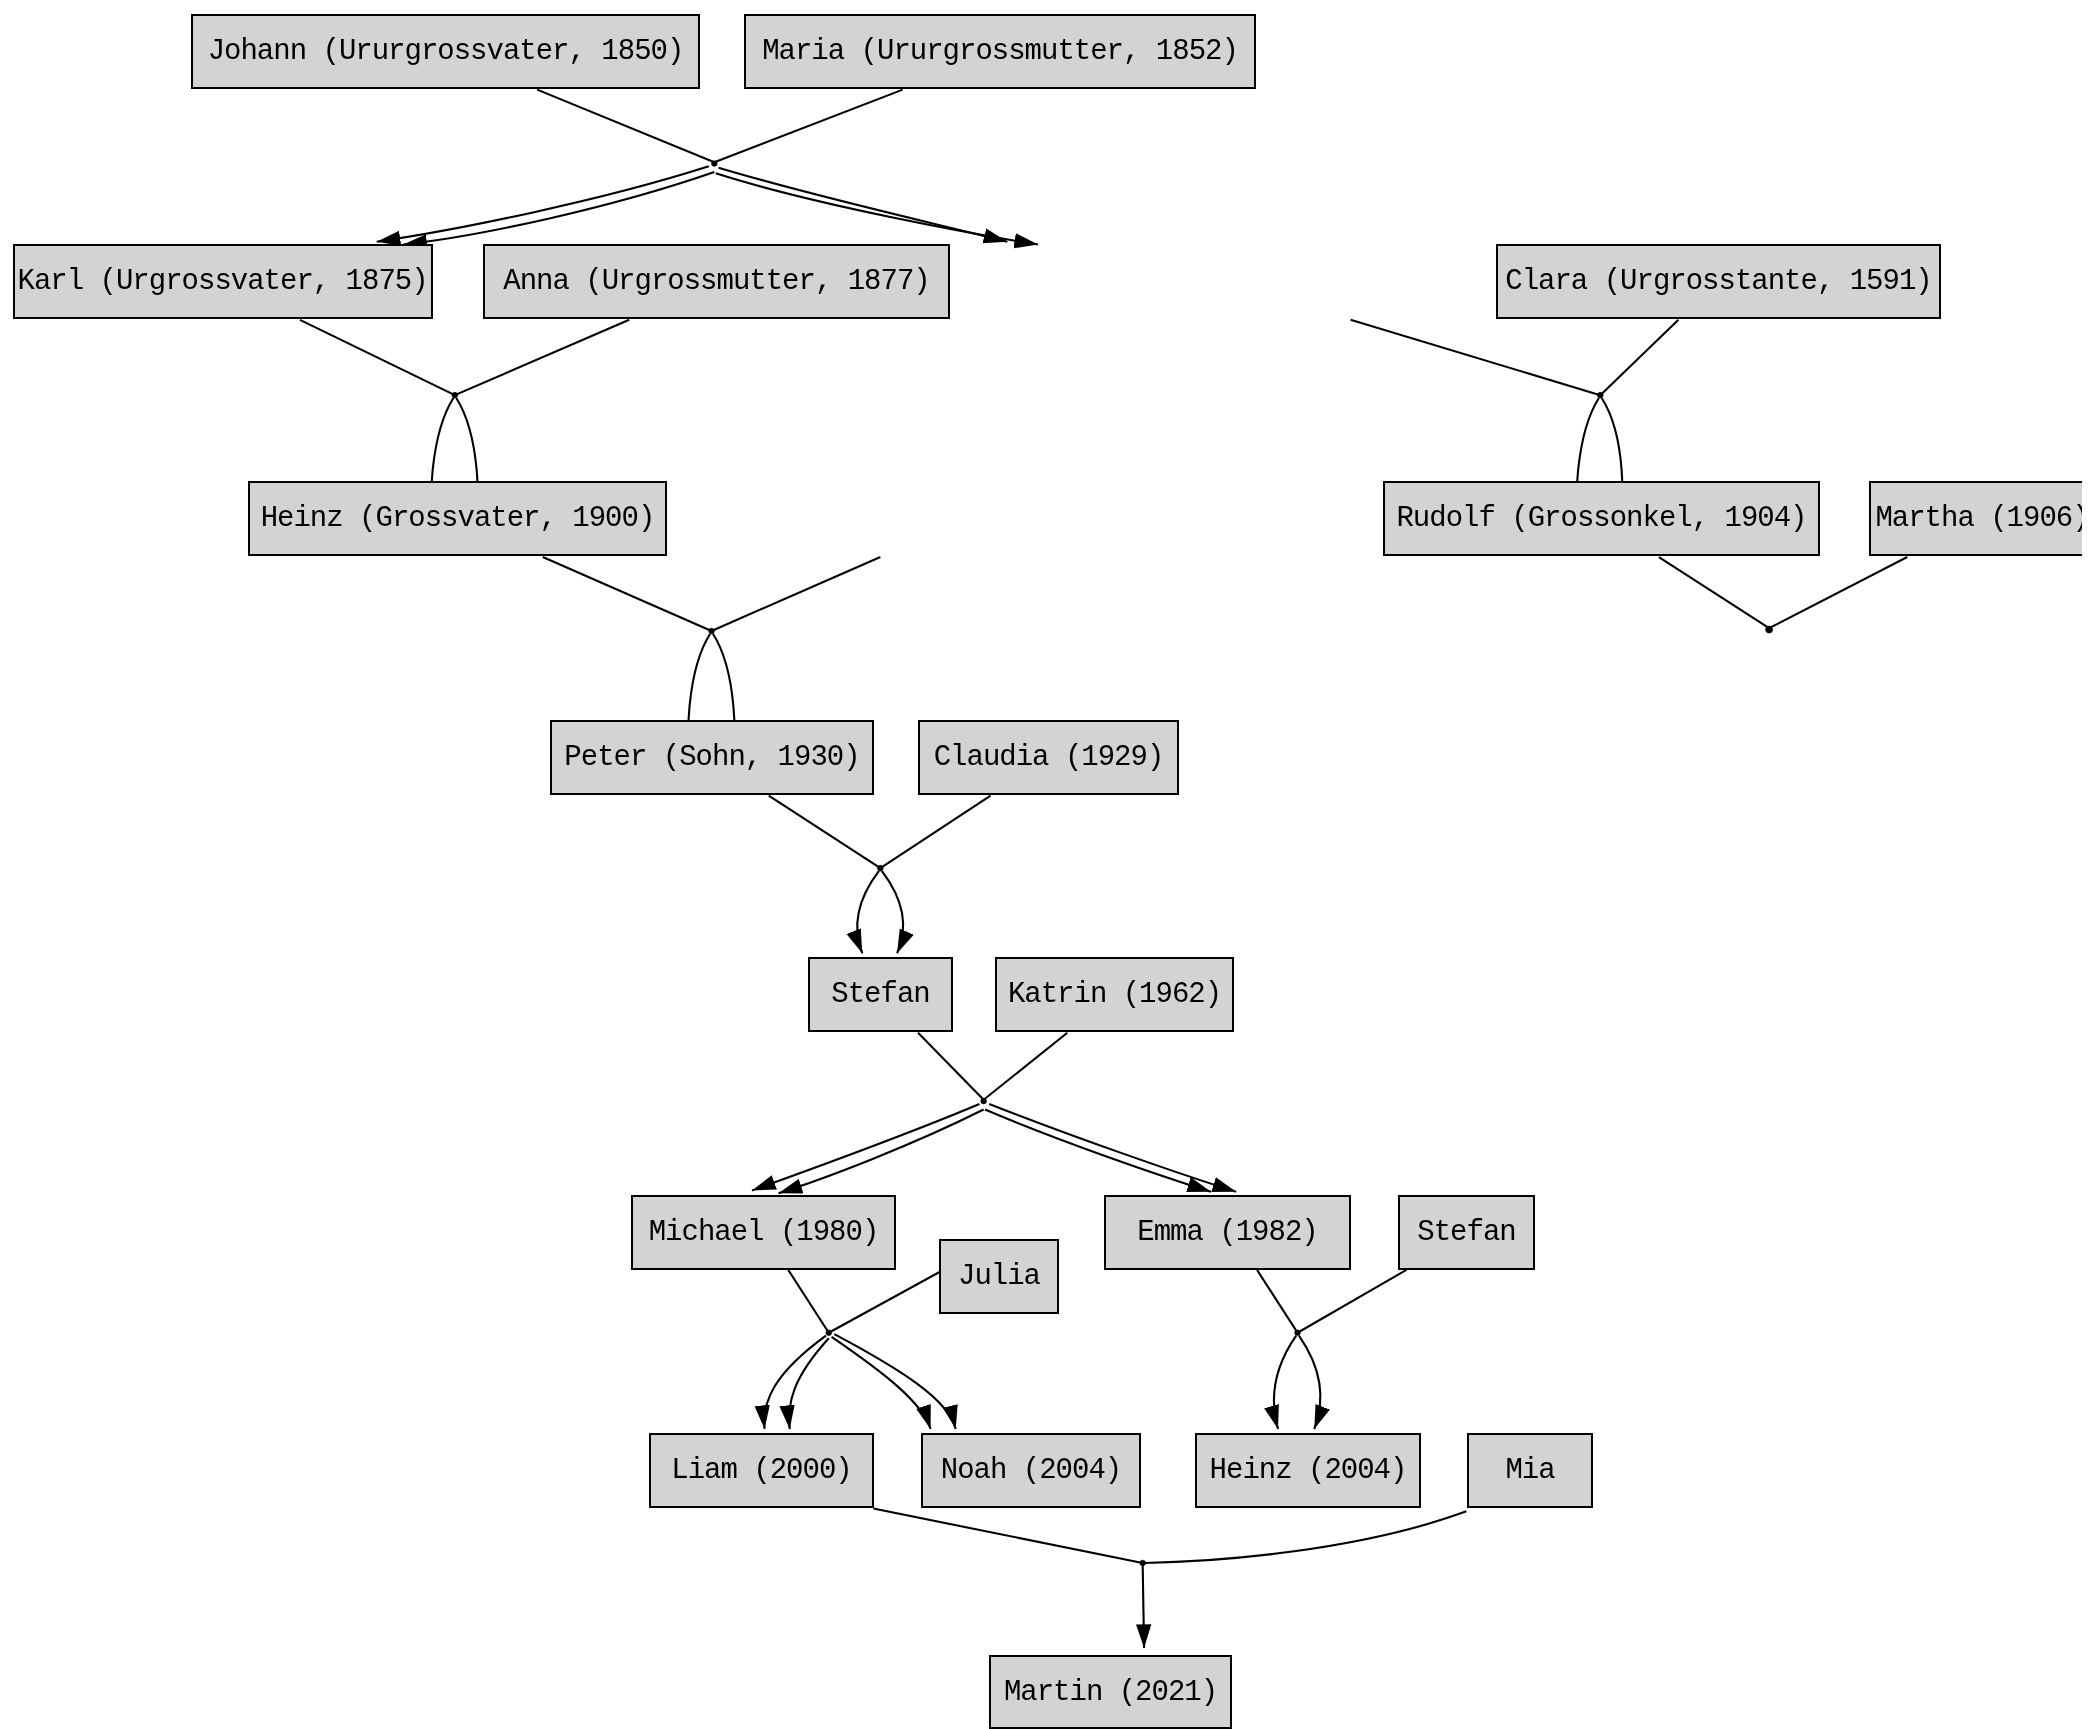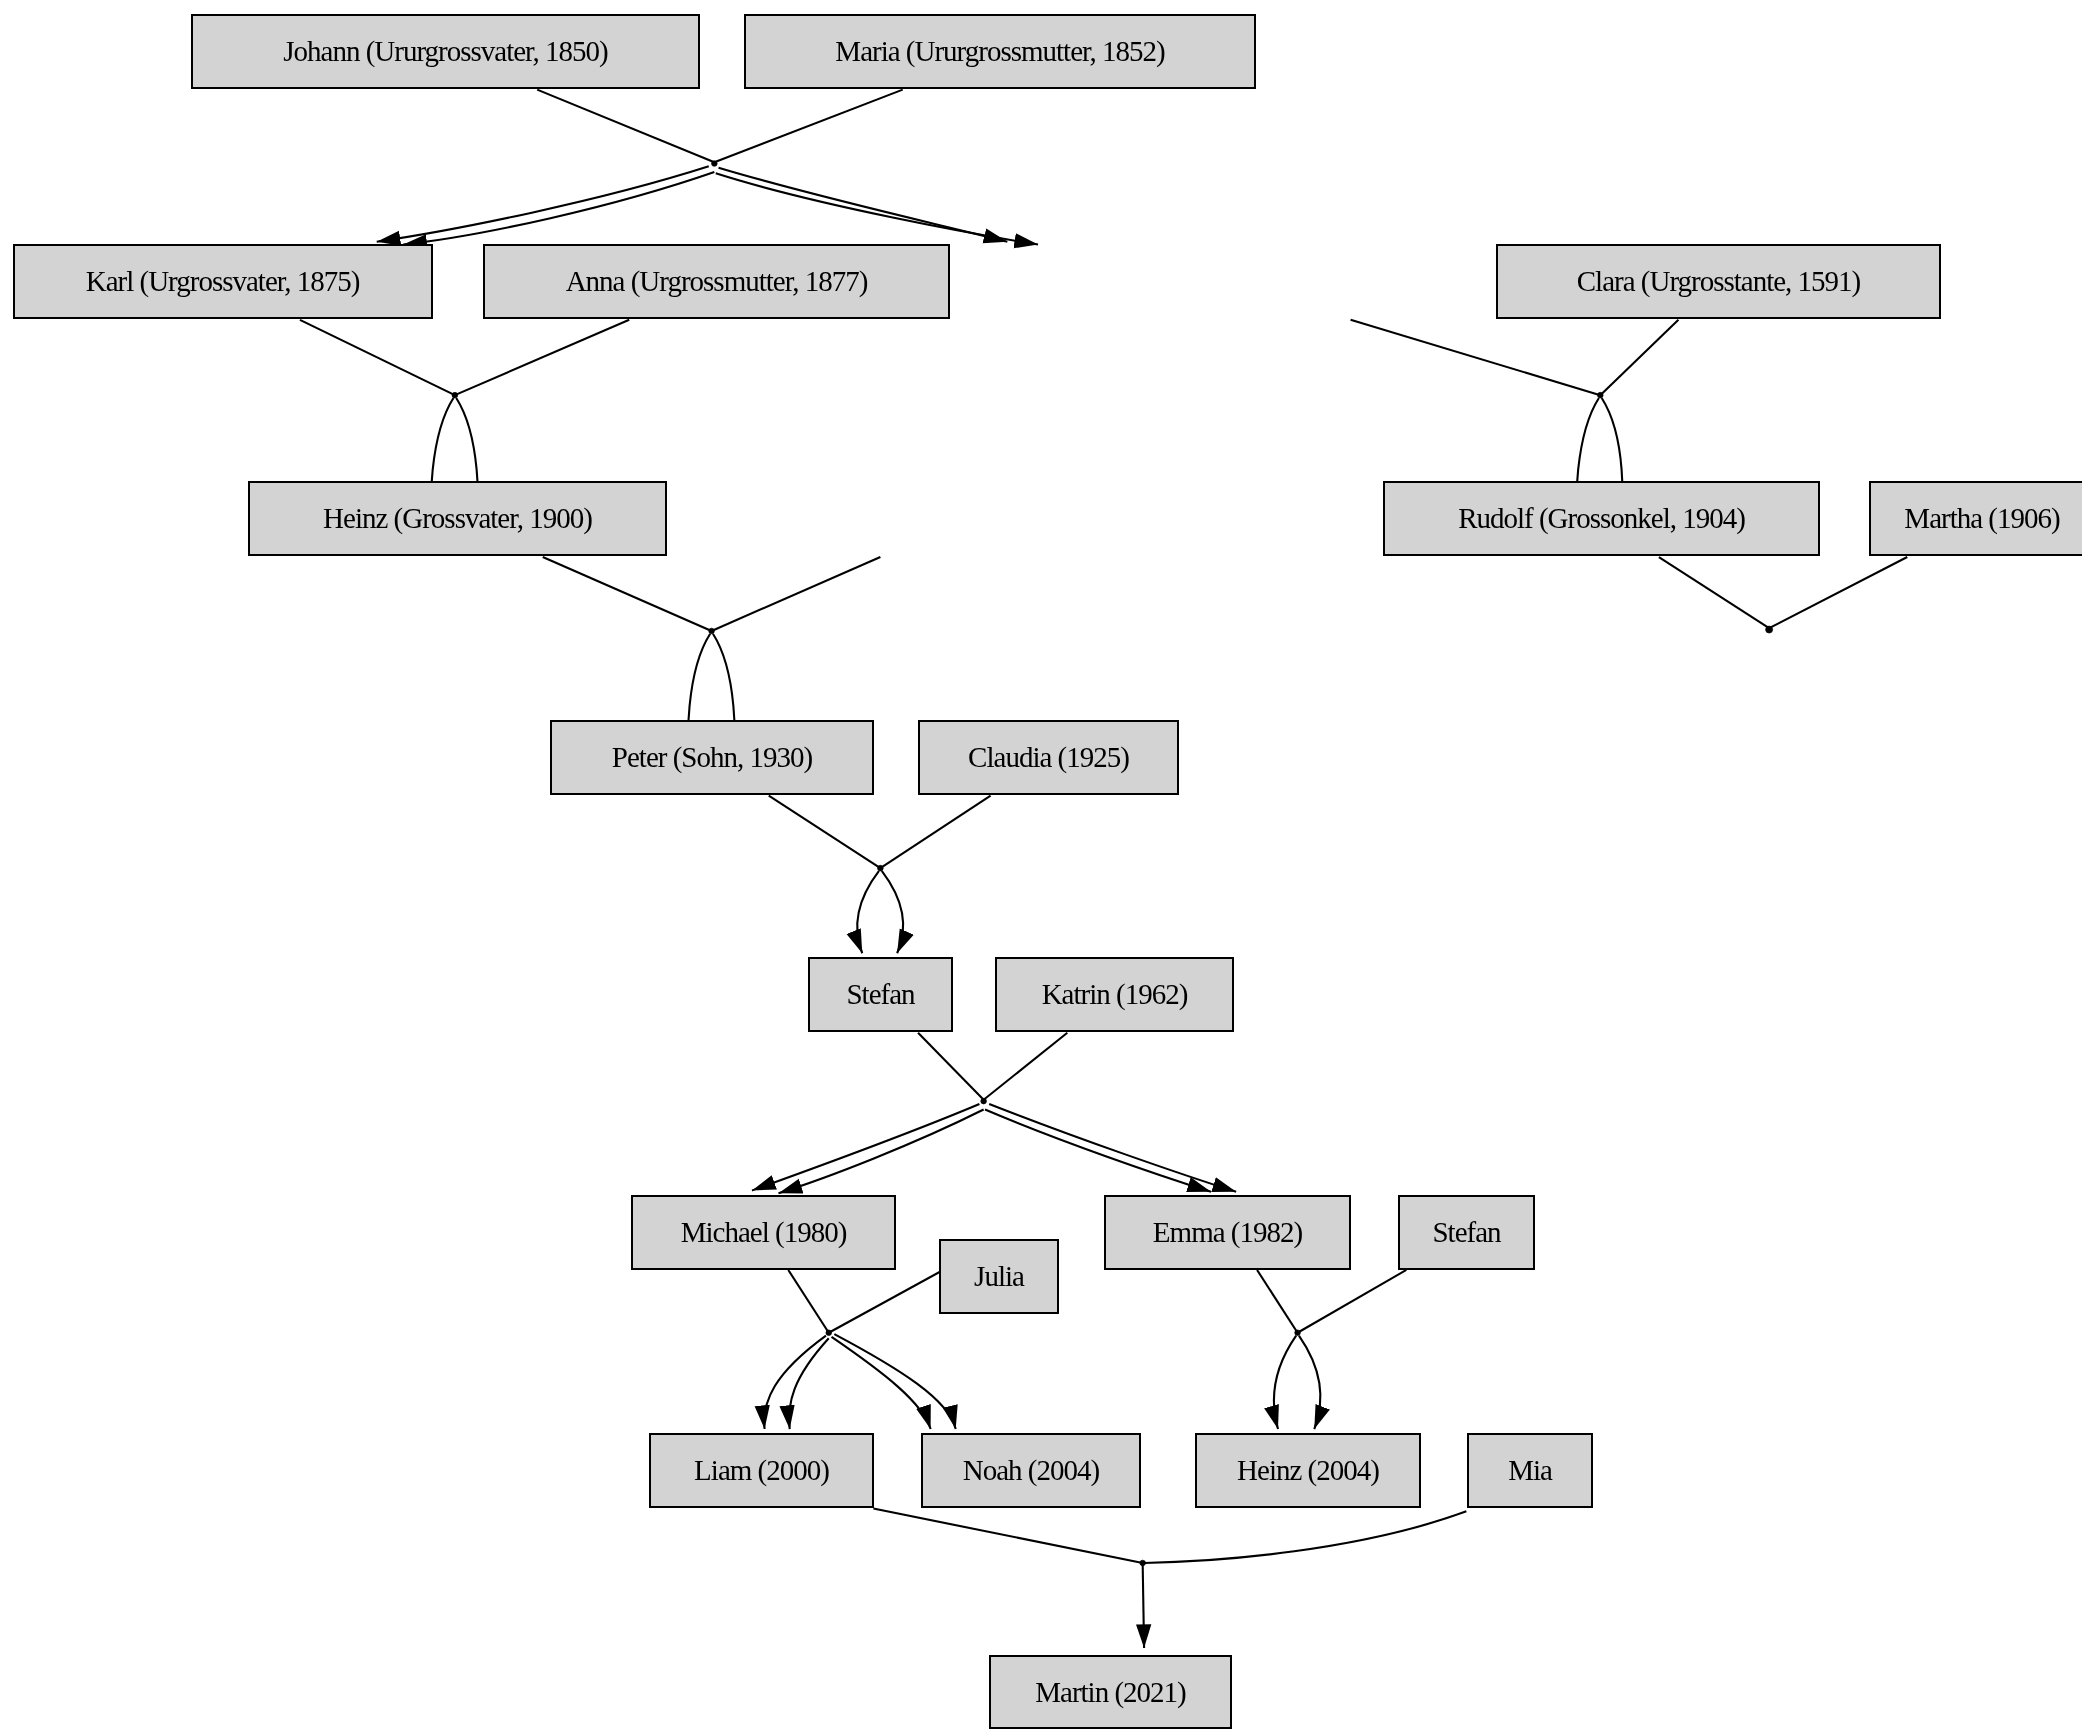--- a/index.html
+++ b/index.html
@@ -1,17 +1,17 @@
 <!DOCTYPE html>
 <html style="font-size:11px"><head>
 <meta charset="utf-8">
 <style>
   html,body{margin:0;padding:0;background:#ffffff;}
   #canvas{position:relative;width:2082px;height:1730px;background:#ffffff;overflow:hidden;
-          font-family:Liberation Serif, serif;}
+          font-family:Liberation Mono, monospace;}
   #edges{position:absolute;left:0;top:0;}
   .node{position:absolute;box-sizing:border-box;background:#d3d3d3;border:2.8px solid #000;
         display:flex;align-items:center;justify-content:center;
         font-size:29px;letter-spacing:-1px;color:#000;white-space:nowrap;}
   .pline{stroke:#000;stroke-width:3;fill:none;}
   .cline{stroke:#000;stroke-width:3;fill:none;}
   .jdot{fill:#000;stroke:#000;}
 </style>
 </head>
 <body>
@@ -102,21 +102,21 @@
 
   <div class="node" style="left:12.6px;top:244px;width:420px;height:75px">Karl (Urgrossvater, 1875)</div>
   <div class="node" style="left:483px;top:244px;width:467px;height:75px">Anna (Urgrossmutter, 1877)</div>
   <div class="node" style="left:1496px;top:244px;width:445px;height:75px">Clara (Urgrosstante, 1591)</div>
 
   <div class="node" style="left:248px;top:481px;width:419px;height:75px">Heinz (Grossvater, 1900)</div>
   <div class="node" style="left:1383px;top:481px;width:437px;height:75px">Rudolf (Grossonkel, 1904)</div>
   <div class="node" style="left:1869px;top:481px;width:226px;height:75px">Martha (1906)</div>
 
   <div class="node" style="left:550px;top:720px;width:324px;height:75px">Peter (Sohn, 1930)</div>
-  <div class="node" style="left:918px;top:720px;width:261px;height:75px">Claudia (1925)</div>
+  <div class="node" style="left:918px;top:720px;width:261px;height:75px">Claudia (1929)</div>
 
   <div class="node" style="left:808px;top:957px;width:145px;height:75px">Stefan</div>
   <div class="node" style="left:995px;top:957px;width:239px;height:75px">Katrin (1962)</div>
 
   <div class="node" style="left:631px;top:1195px;width:265px;height:75px">Michael (1980)</div>
   <div class="node" style="left:939px;top:1239px;width:120px;height:75px">Julia</div>
   <div class="node" style="left:1104px;top:1195px;width:247px;height:75px">Emma (1982)</div>
   <div class="node" style="left:1398px;top:1195px;width:137px;height:75px">Stefan</div>
 
   <div class="node" style="left:649px;top:1433px;width:225px;height:75px">Liam (2000)</div>

